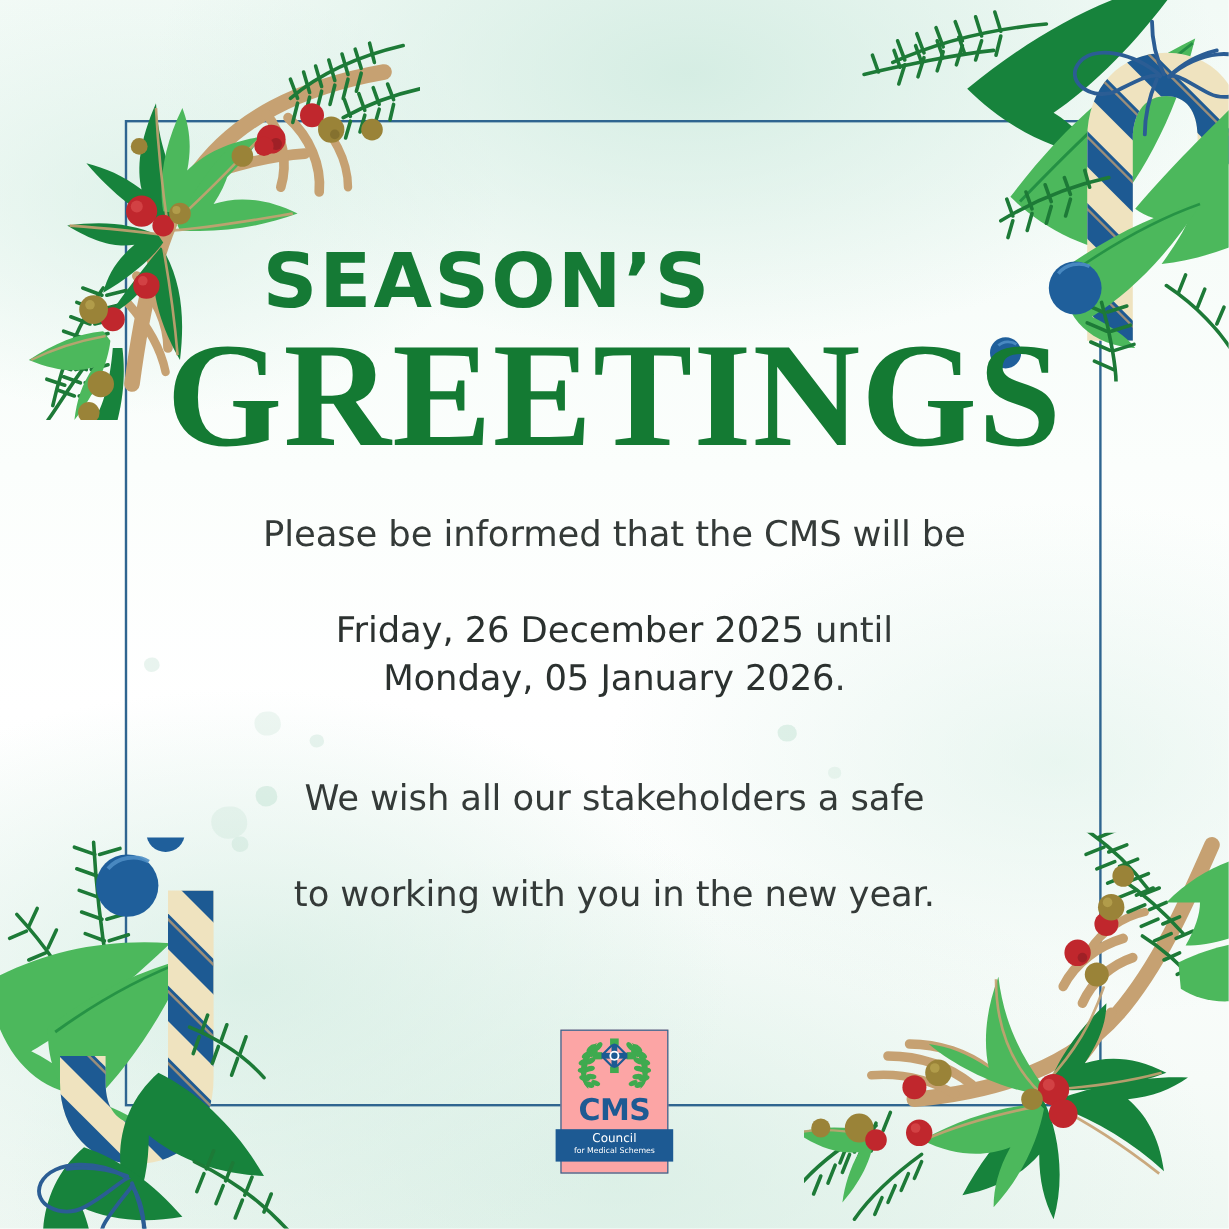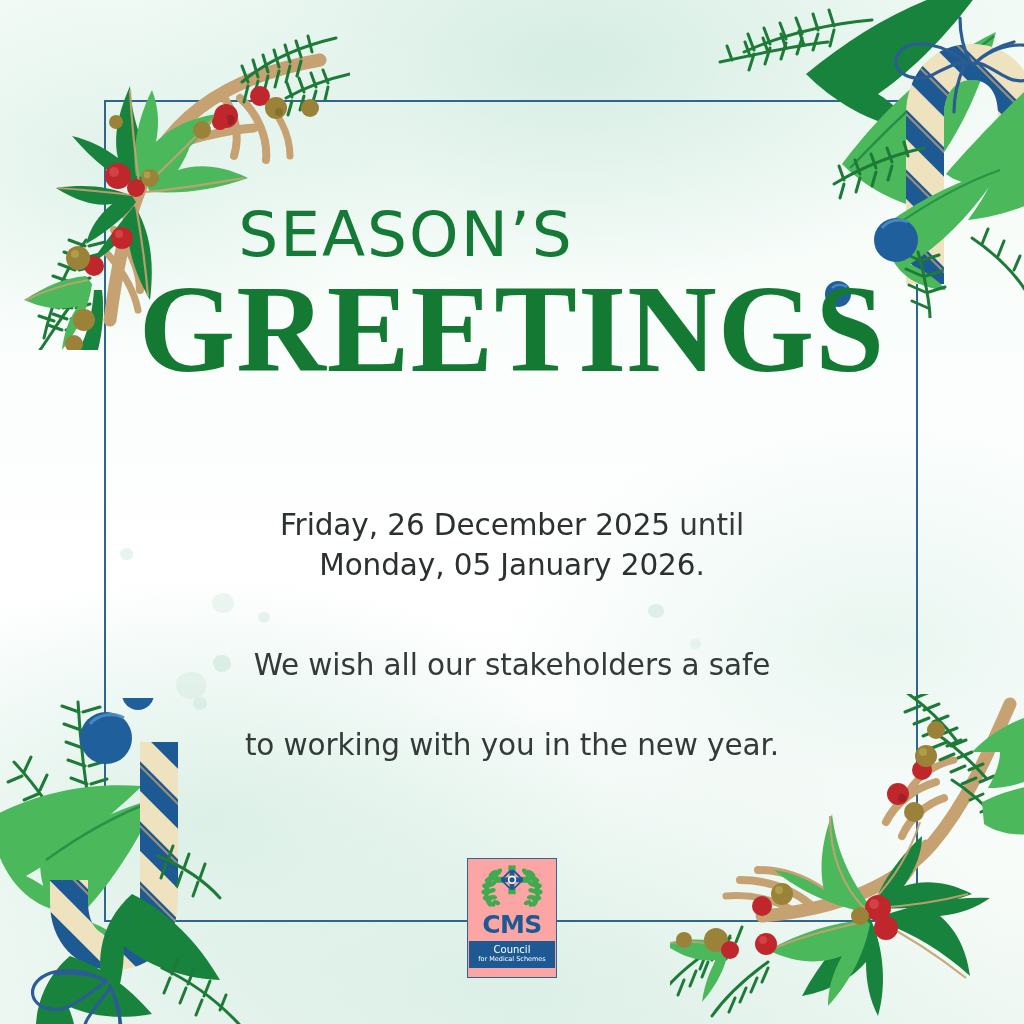--- a/index.html
+++ b/index.html
@@ -53,21 +53,21 @@
     inset: 0;
     z-index: 40;
   }
   .seasons {
     position: absolute;
     top: 203px;
     left: 0;
     width: 812px;
     text-align: center;
     font-family: "DejaVu Sans", sans-serif;
-    font-weight: 400;
+    font-weight: 700;
     font-size: 63px;
     letter-spacing: 2px;
     color: #157a35;
     line-height: 1;
   }
   .greetings {
     position: absolute;
     top: 268px;
     left: 0;
     width: 1024px;
@@ -113,21 +113,21 @@
   .logo-word {
     font-family: "DejaVu Sans", sans-serif;
     font-weight: 700;
     font-size: 25px;
     color: #1d5a93;
     letter-spacing: -0.5px;
     line-height: 26px;
     margin-top: 2px;
   }
   .logo-band {
-    width: 86px;
+    width: 98px;
     background: #1d5a93;
     color: #ffffff;
     text-align: center;
     padding: 3px 0 4px;
     margin-top: 3px;
   }
   .logo-band .l1 {
     font-family: "DejaVu Sans", sans-serif;
     font-size: 10px;
     line-height: 11px;
@@ -476,21 +476,21 @@
         </g>
       </g>
     </svg>
   </div>
 
   <div class="content">
     <div class="seasons">SEASON’S</div>
     <div class="greetings">GREETINGS</div>
 
     <div class="para para1">
-      <br>
+      <span>Please be informed that the CMS will be</span><br>
       <br>
       <b>Friday, 26 December 2025</b><span> until</span><br>
       <b>Monday, 05 January 2026</b><span>.</span>
     </div>
 
     <div class="para para2">
       <span>We wish all our stakeholders a safe</span><br>
       <br>
       <span>to working with you in the new year.</span>
     </div>

